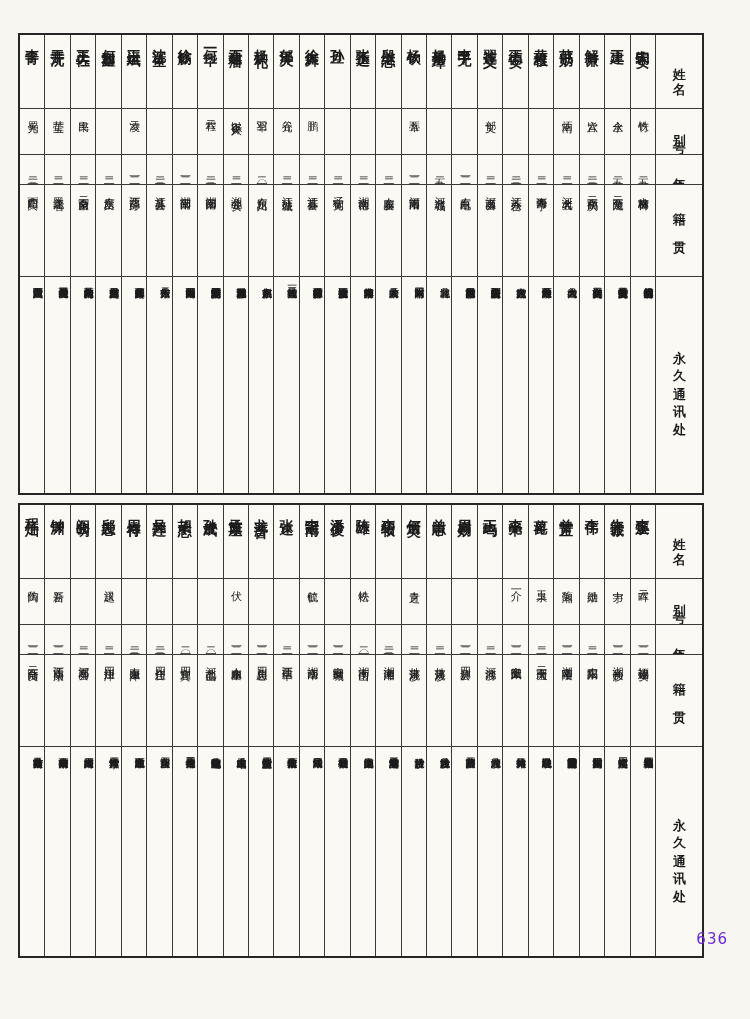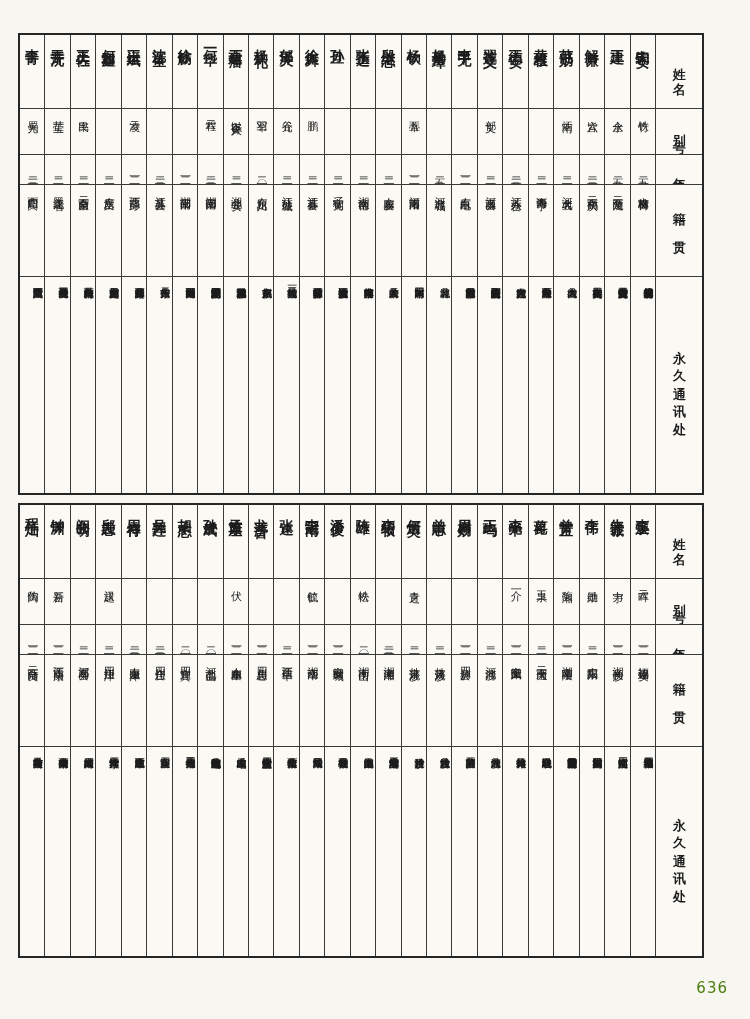--- a/index.html
+++ b/index.html
@@ -45,22 +45,22 @@
   .c-addr .v{font-size:10px;line-height:12px;display:block;height:100%;margin-left:auto;}
   .header-col .cell{align-items:center;justify-content:center;}
   .header-col .v{font-size:13px;font-weight:bold;}
   .header-col .c-name .v{letter-spacing:14px;}
   .header-col .c-alias .v{letter-spacing:8px;}
   .header-col .c-age .v{letter-spacing:2px;}
   .header-col .c-native .v{letter-spacing:28px;}
   .header-col .c-addr{display:flex;}
   .header-col .c-addr .v{letter-spacing:18px;height:auto;margin:0;}
   .page-number{
-    position:absolute;top:979px;right:22px;
-    font-size:15px;color:#4d7c0f;letter-spacing:1px;
+    position:absolute;top:930px;right:22px;
+    font-size:15px;color:#6d28d9;letter-spacing:1px;
   }
 </style>
 </head>
 <body>
 
 <div class="page">
 
   <div class="section" id="section-top">
     <div class="people">
   <div class="person-col">

